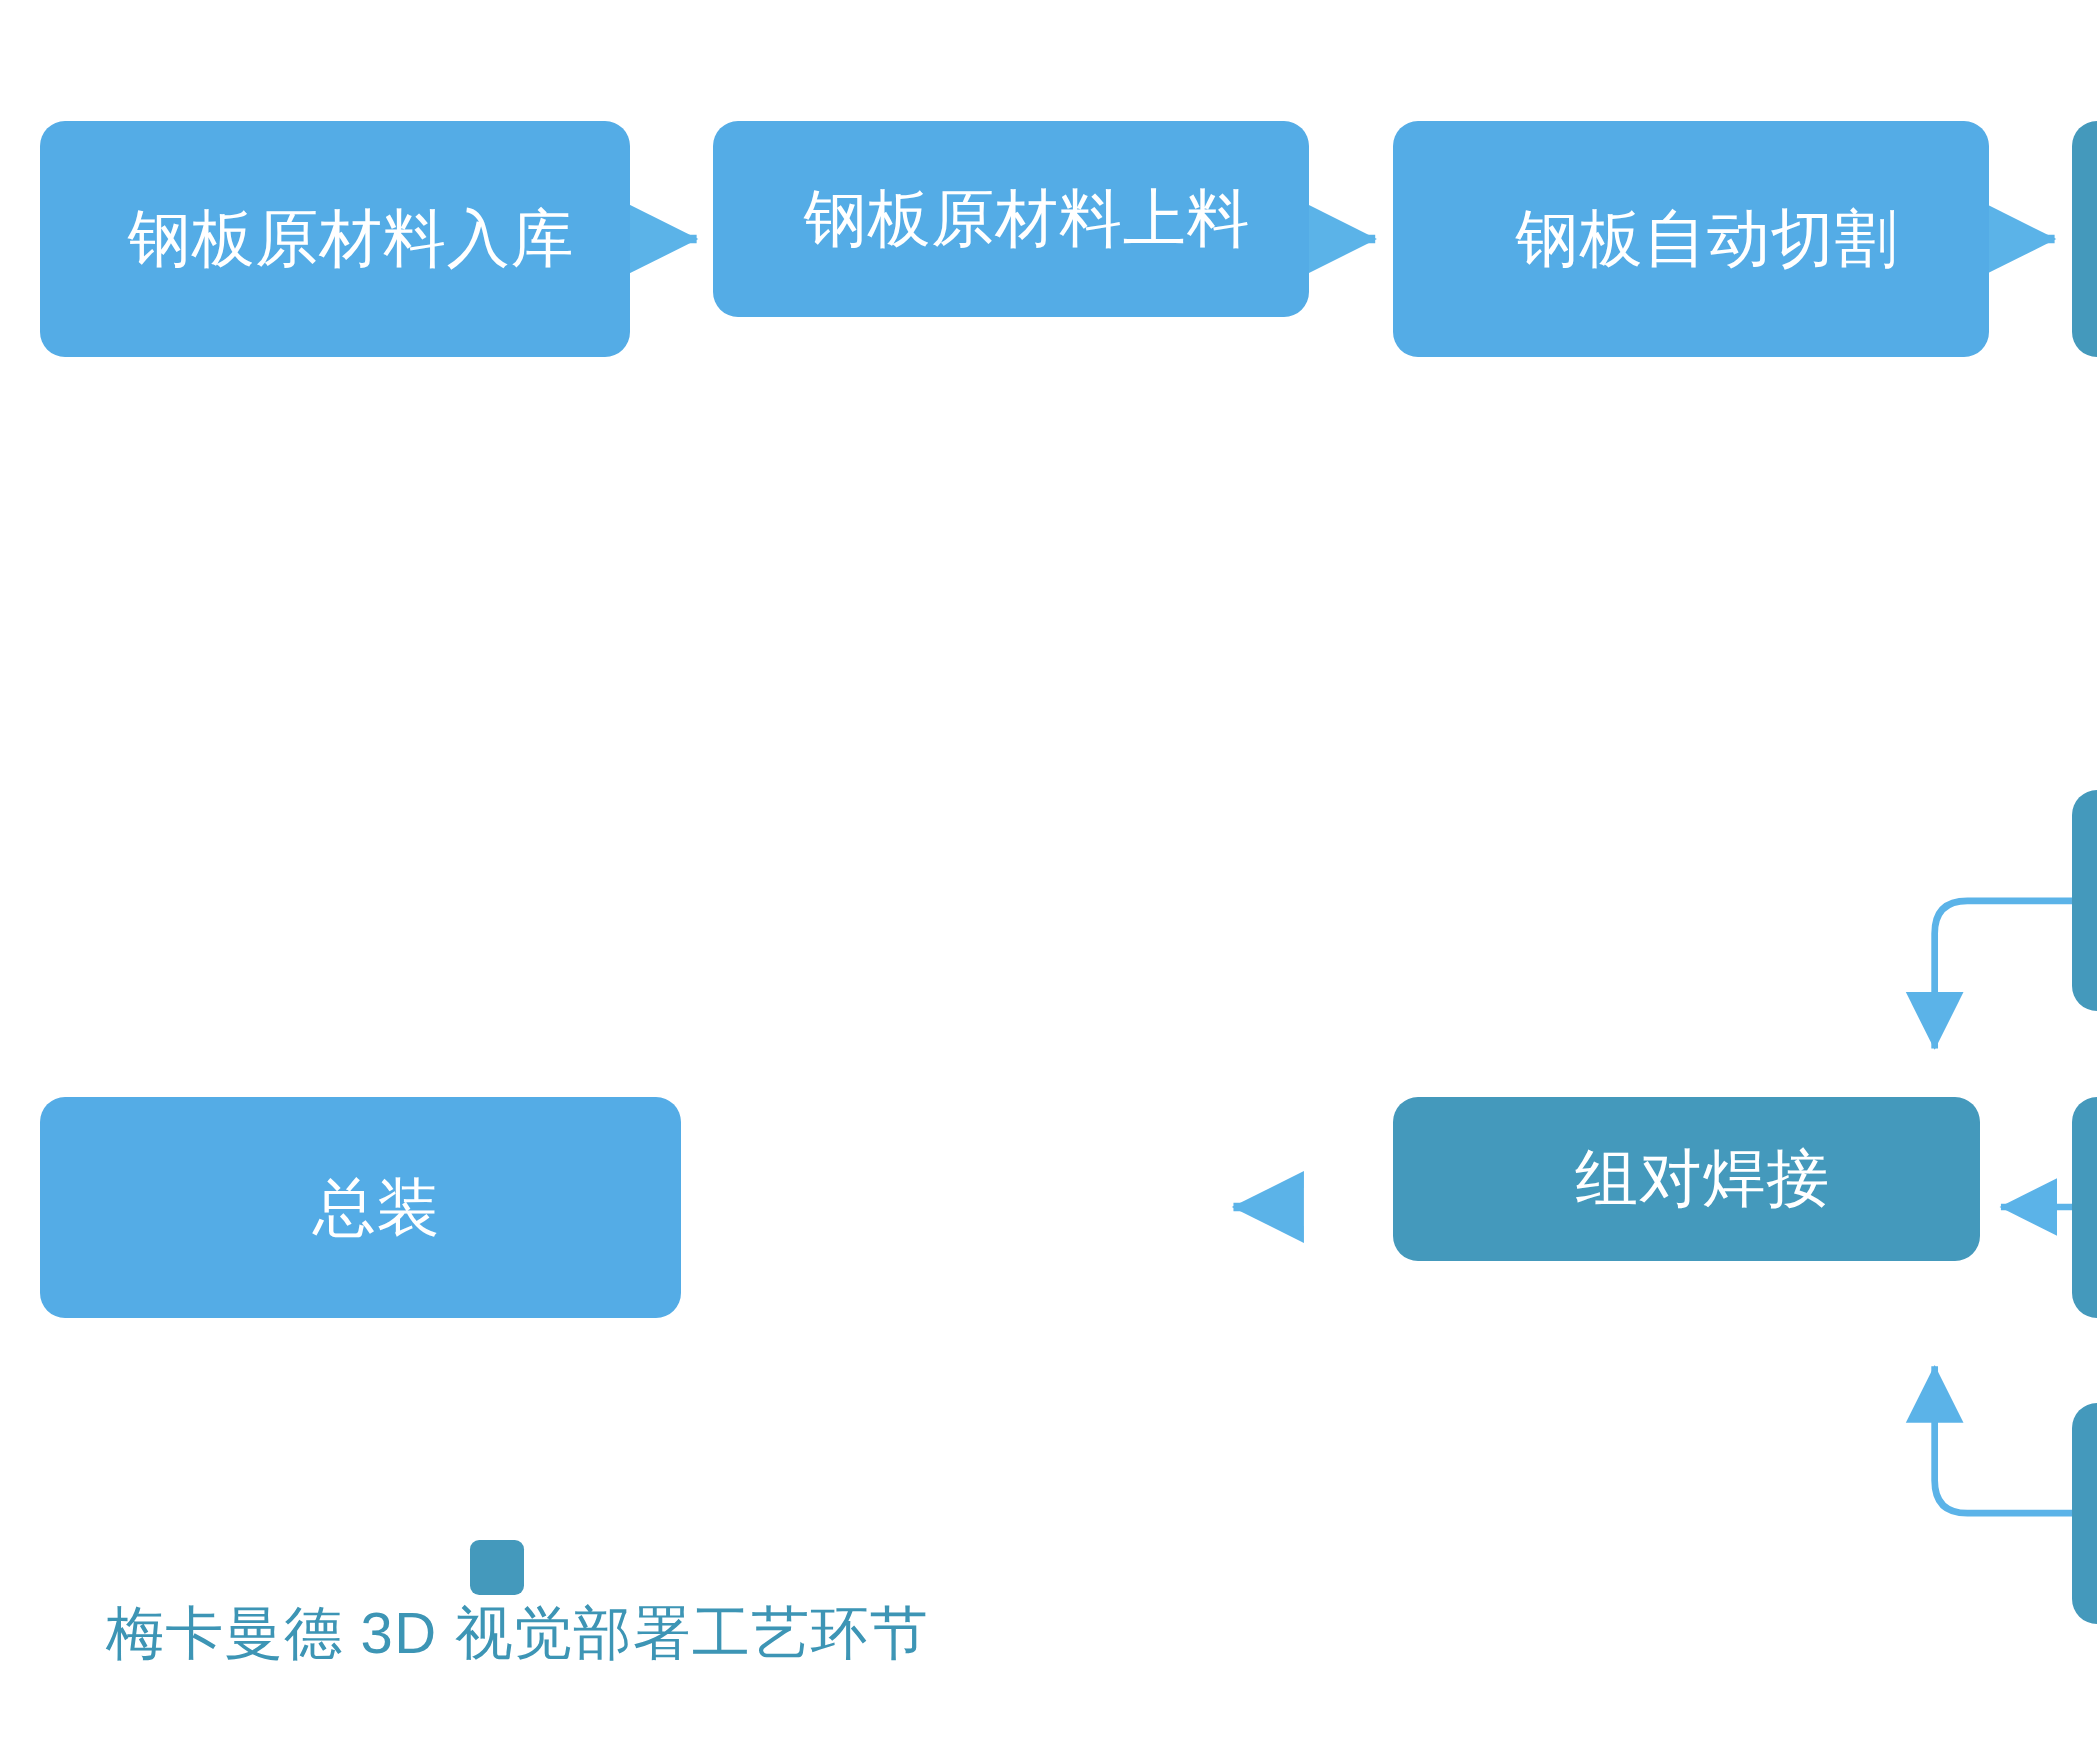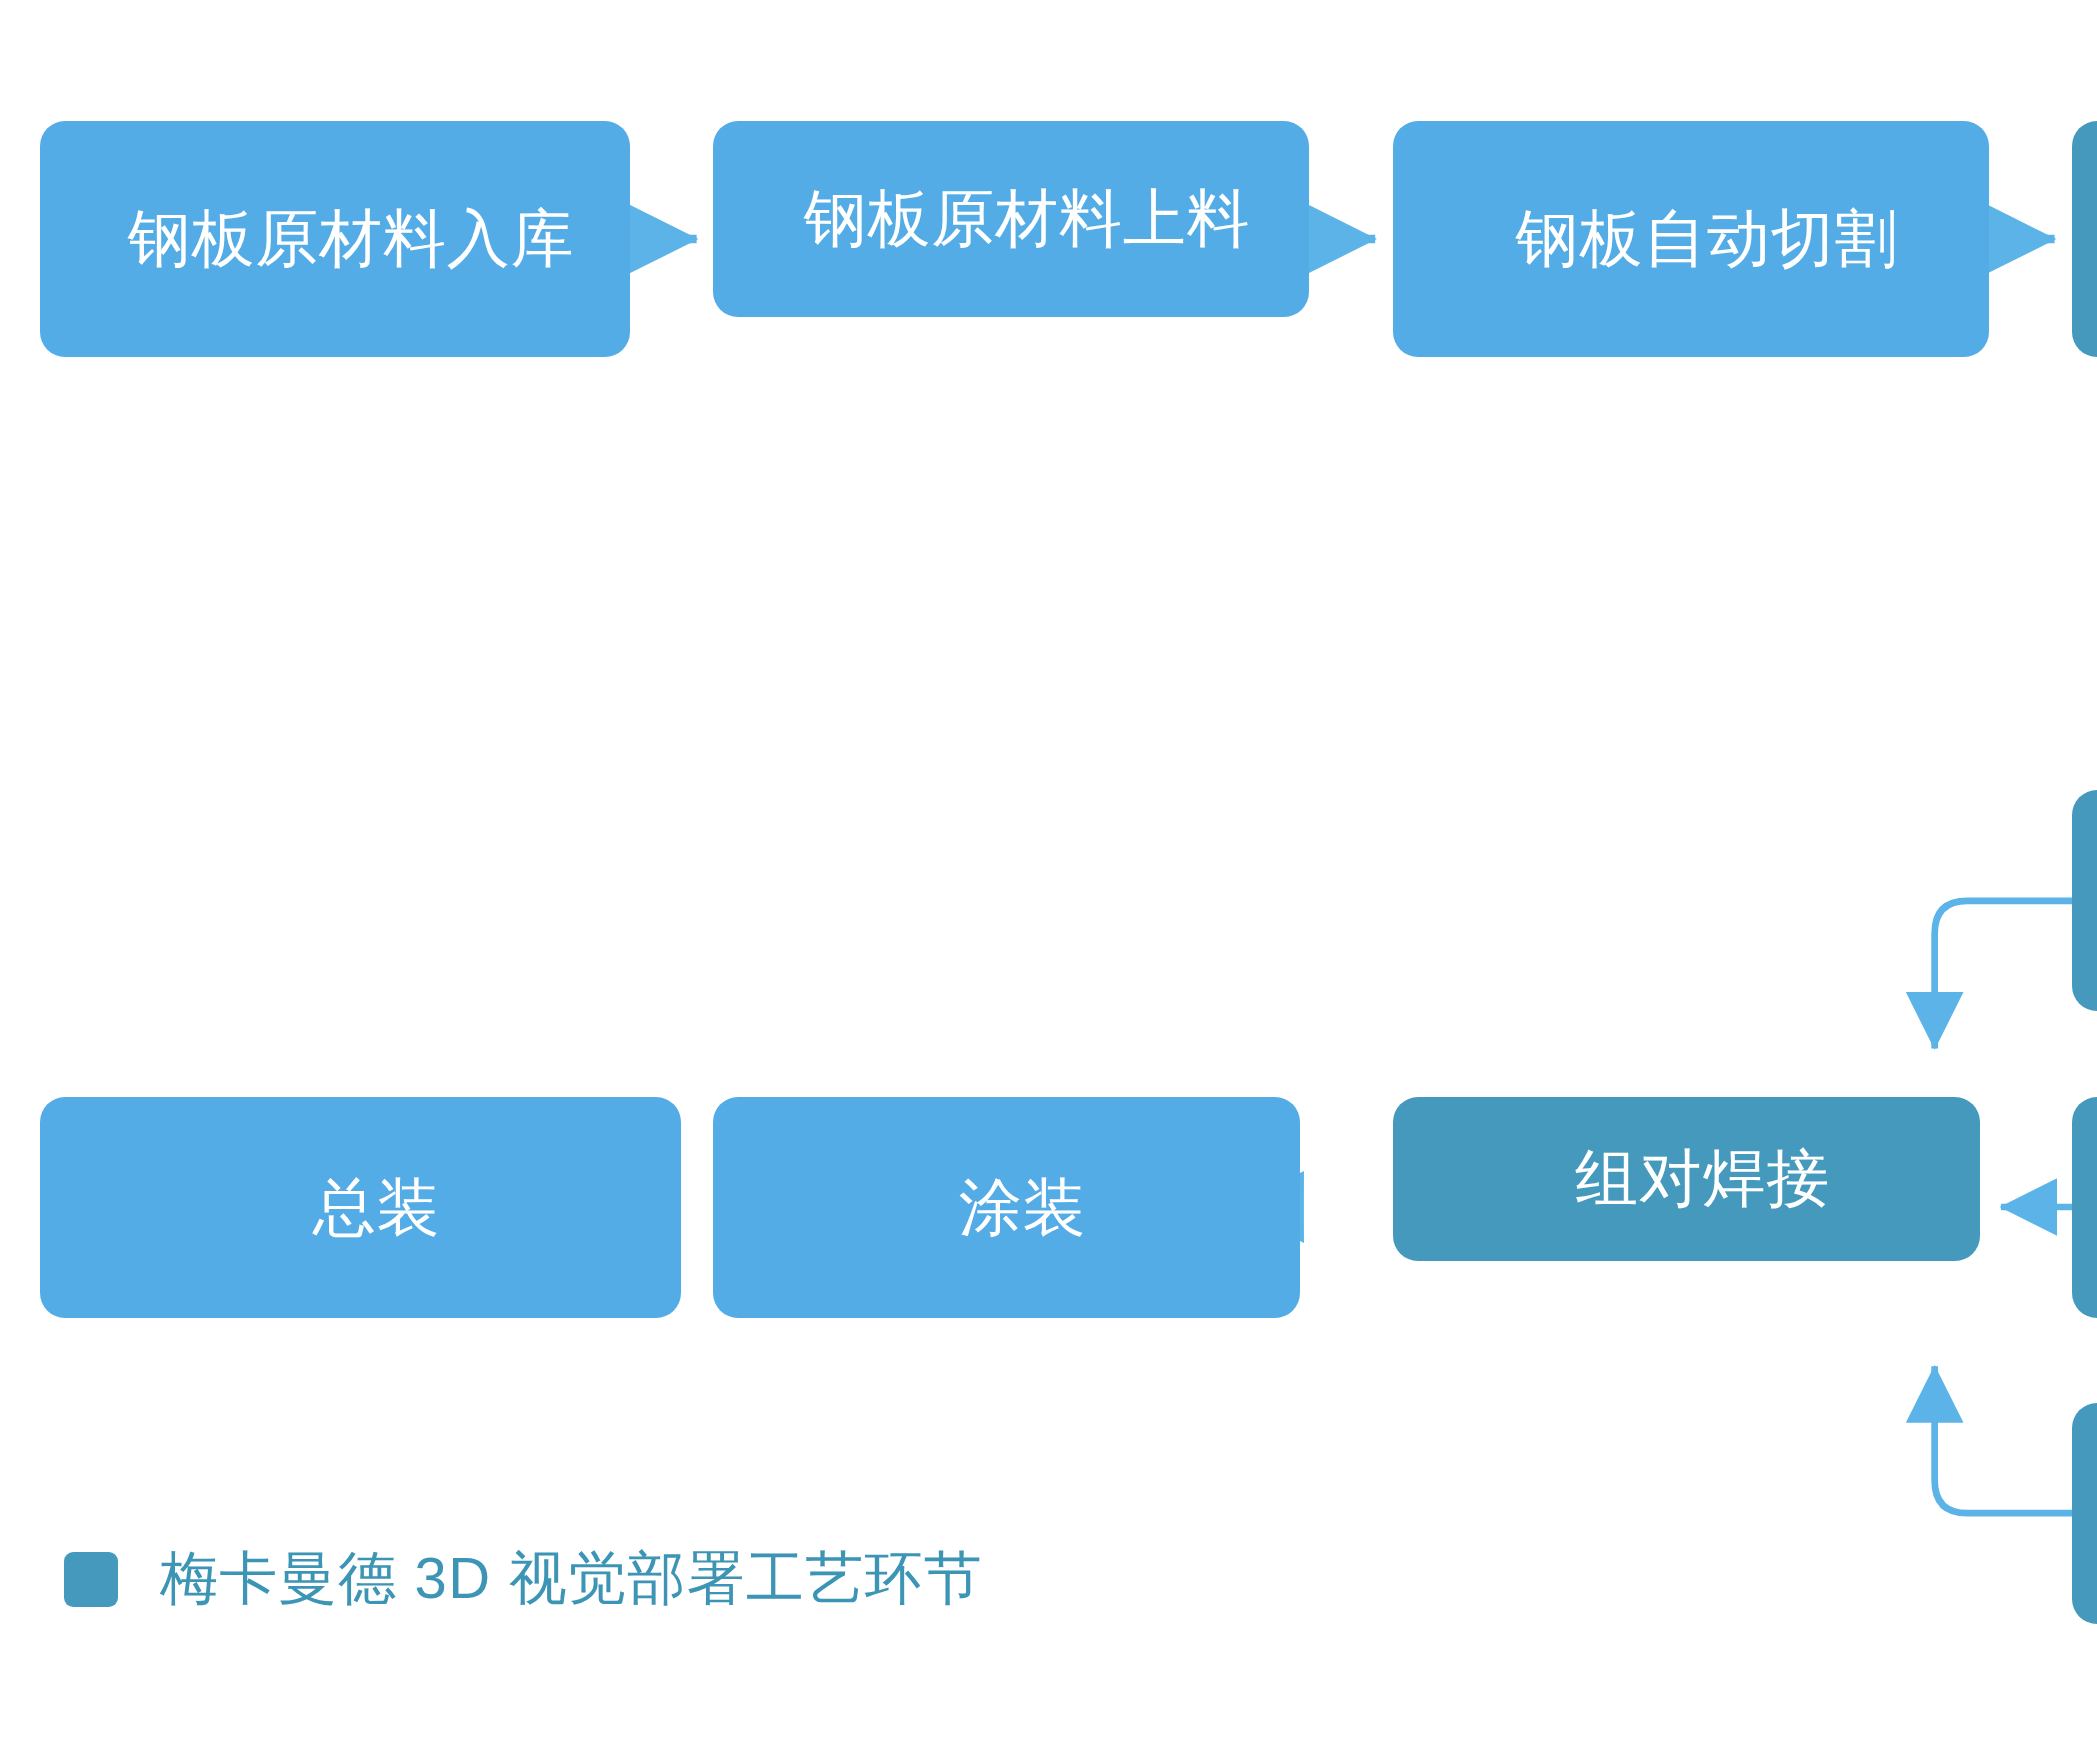--- a/index.html
+++ b/index.html
@@ -38,20 +38,21 @@
     padding-left: 32px;
   }
   .node .line {
     display: block;
     white-space: nowrap;
   }
   .legend {
     position: absolute;
     display: flex;
     align-items: center;
+    flex-direction: column;
   }
   .legend-swatch {
     width: 54px;
     height: 55px;
     border-radius: 9.2px;
     flex: 0 0 auto;
   }
   .legend-label {
     margin-left: 42px;
     font-size: 58px;
@@ -139,23 +140,20 @@
   </div>
 
   <div class="node" id="node-n9" style="left:2072px; top:1403px; width:596px; height:221px; background:#4499BC; font-size:63px;">
     
   </div>
 
   <div class="node" id="node-n10" style="left:1393px; top:1097px; width:587px; height:164px; background:#4499BC; font-size:63px;">
     <span class="line">组对焊接</span>
   </div>
 
-  <div class="node" id="node-n11" style="left:713px; top:1097px; width:587px; height:221px; background:#54ACE6; font-size:63px;">
-    <span class="line">涂装</span>
-  </div>
 
   <div class="node" id="node-n12" style="left:40px; top:1097px; width:641px; height:221px; background:#54ACE6; font-size:63px;">
     <span class="line">总装</span>
   </div>
 
   <div class="legend" style="left:64px; top:1540px;">
     <div class="legend-swatch" style="background:#4499BC;"></div>
     <div class="legend-label" style="color:#3D95B5;">梅卡曼德 3D 视觉部署工艺环节</div>
   </div>
 

